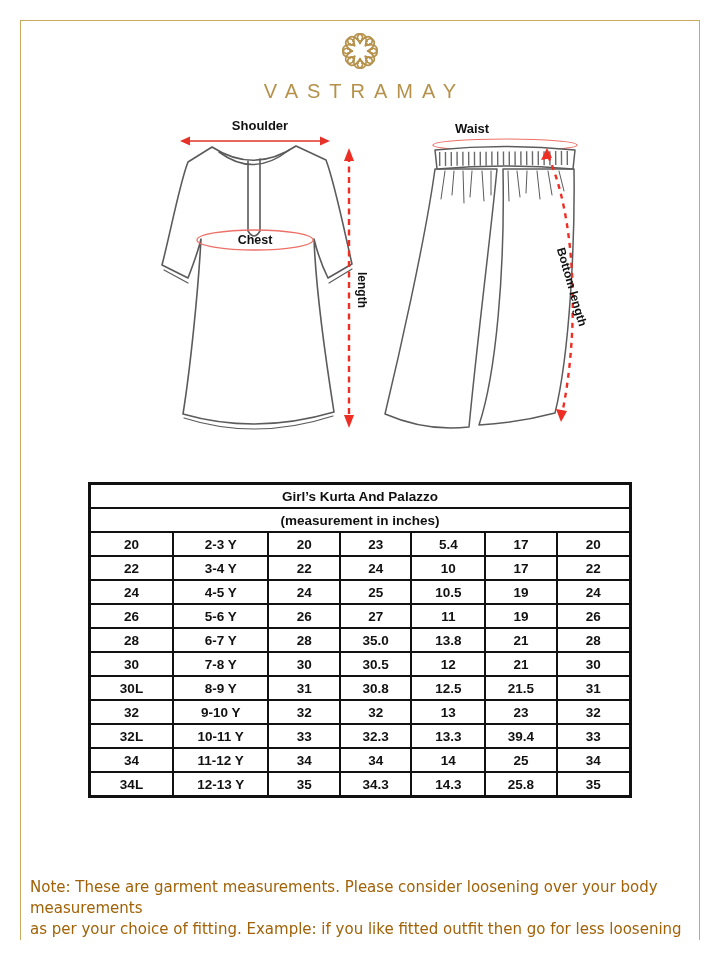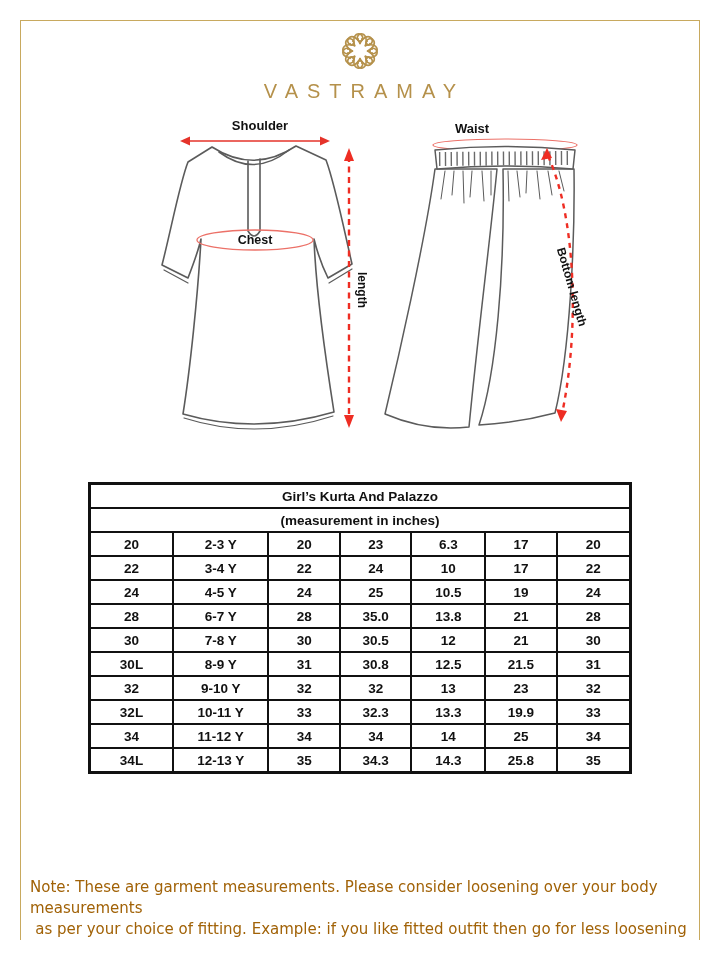--- a/index.html
+++ b/index.html
@@ -36,21 +36,21 @@
   .title-cell{height:37px;font-size:17px;font-weight:bold;}
   .subtitle-cell{height:20px;font-size:12px;font-weight:400;}
   table.size-table th{height:48px;font-size:14.5px;line-height:1.15;}
   table.size-table td{height:22px;font-size:13.5px;font-weight:bold;}
   
   .note{
     position:absolute;left:30px;right:28px;top:862px;
     font-family:"DejaVu Sans",sans-serif;font-size:15px;line-height:21px;color:#a16207;
   }
   .note .l1{display:block;text-align:left;}
-  .note .l2{display:block;text-align:center;}
+  .note .l2{display:block;text-align:left;}
 </style>
 </head>
 <body>
 
 <div class="page">
 
   <div class="gold-frame"></div>
 
   <div class="brand">
     <svg class="brand-icon" width="54" height="54" viewBox="0 0 100 100" aria-hidden="true">
@@ -164,41 +164,50 @@
       <tr>
         <td class="subtitle-cell" colspan="7">(measurement in inches)</td>
       </tr>
     </thead>
     <tbody>
         <tr>
           <td>20</td>
           <td>2-3 Y</td>
           <td>20</td>
           <td>23</td>
-          <td>6.3</td>
+          <td>5.4</td>
           <td>17</td>
           <td>20</td>
         </tr>
         <tr>
           <td>22</td>
           <td>3-4 Y</td>
           <td>22</td>
           <td>24</td>
           <td>10</td>
           <td>17</td>
           <td>22</td>
         </tr>
         <tr>
           <td>24</td>
           <td>4-5 Y</td>
           <td>24</td>
           <td>25</td>
           <td>10.5</td>
           <td>19</td>
           <td>24</td>
+        </tr>
+        <tr>
+          <td>26</td>
+          <td>5-6 Y</td>
+          <td>26</td>
+          <td>27</td>
+          <td>11</td>
+          <td>19</td>
+          <td>26</td>
         </tr>
         <tr>
           <td>28</td>
           <td>6-7 Y</td>
           <td>28</td>
           <td>35.0</td>
           <td>13.8</td>
           <td>21</td>
           <td>28</td>
         </tr>
@@ -228,21 +237,21 @@
           <td>13</td>
           <td>23</td>
           <td>32</td>
         </tr>
         <tr>
           <td>32L</td>
           <td>10-11 Y</td>
           <td>33</td>
           <td>32.3</td>
           <td>13.3</td>
-          <td>19.9</td>
+          <td>39.4</td>
           <td>33</td>
         </tr>
         <tr>
           <td>34</td>
           <td>11-12 Y</td>
           <td>34</td>
           <td>34</td>
           <td>14</td>
           <td>25</td>
           <td>34</td>

